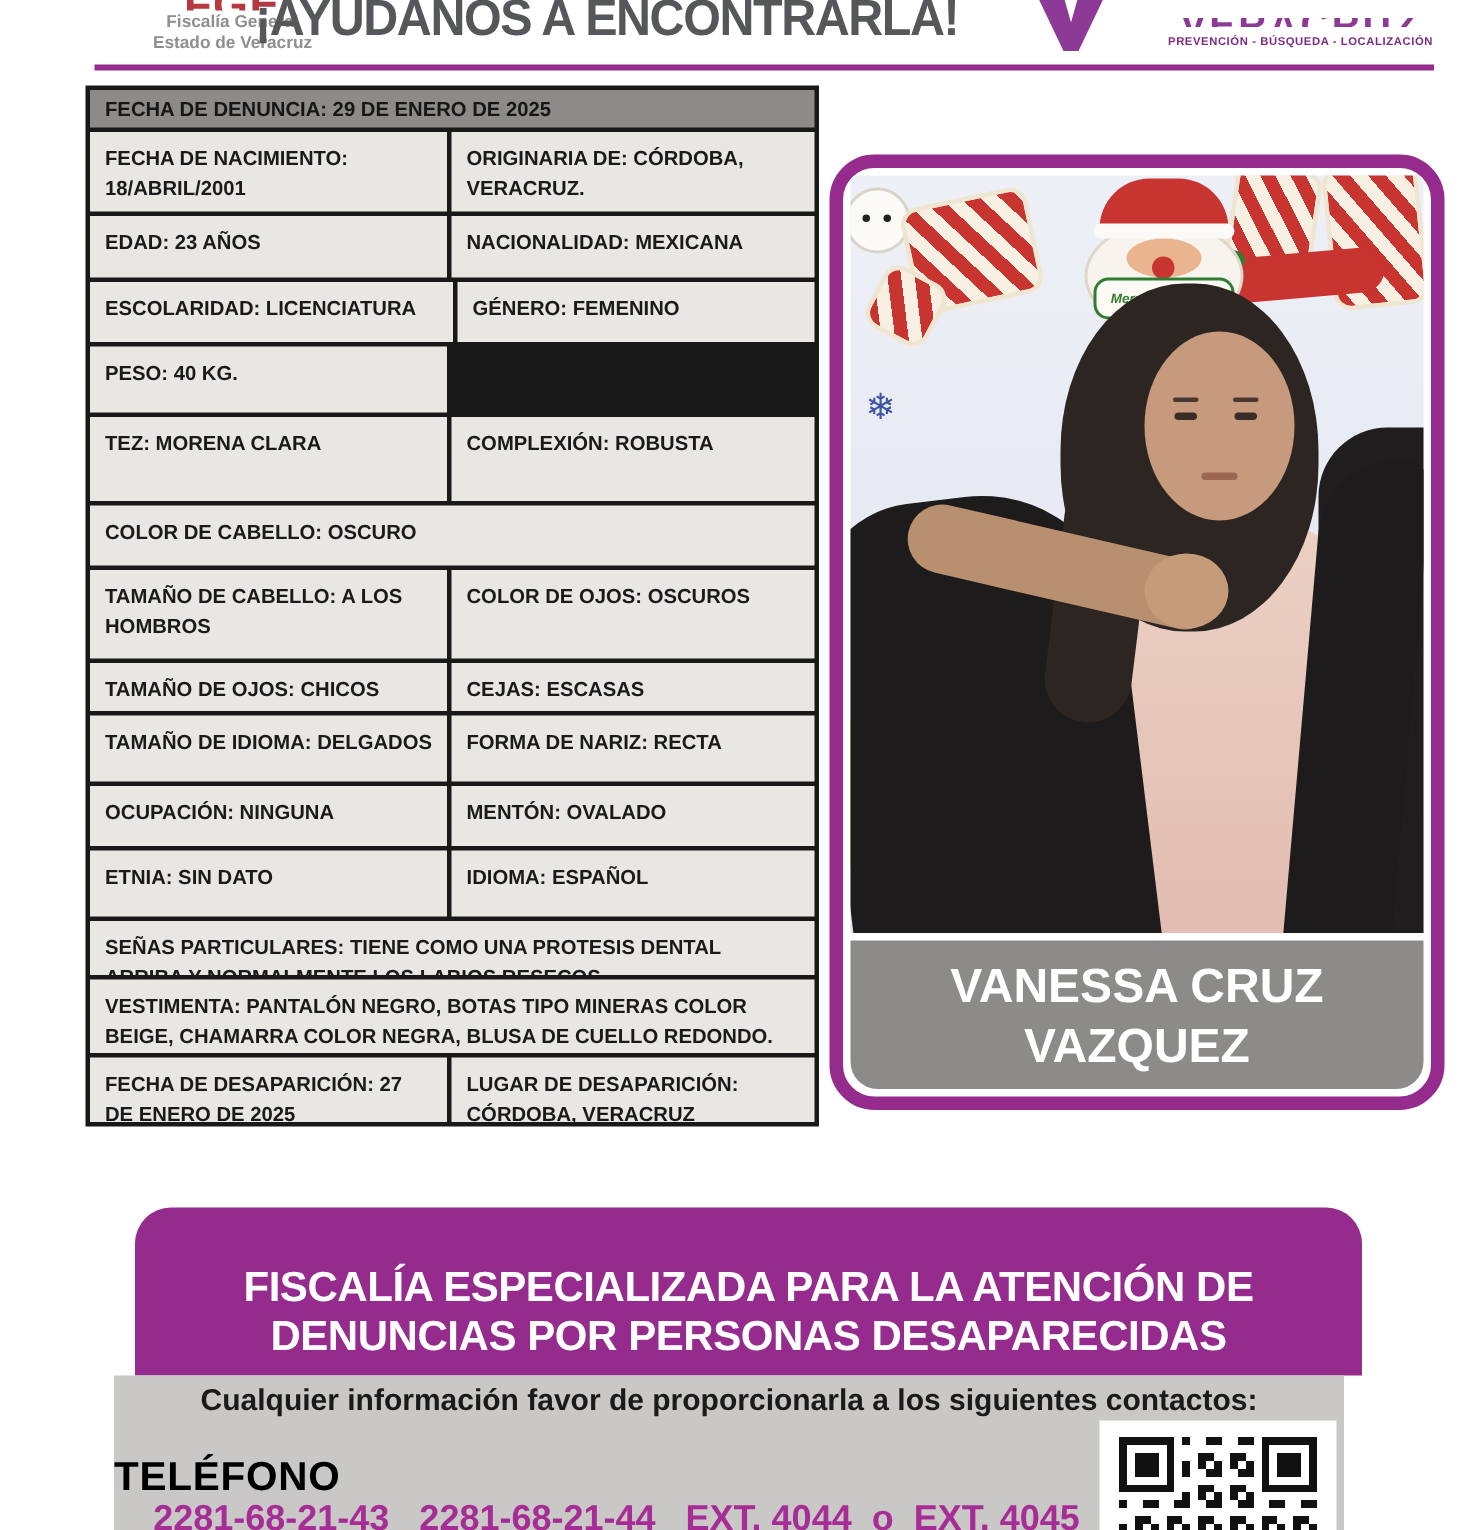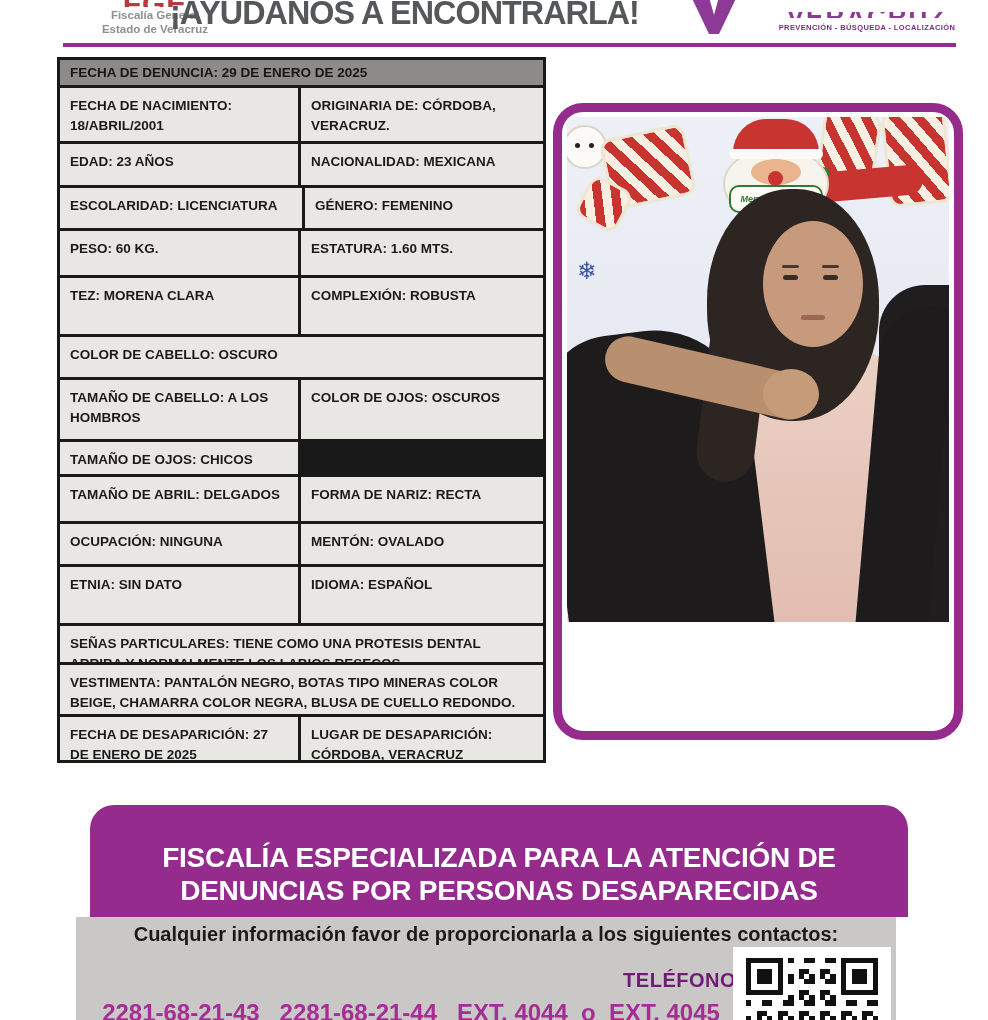--- a/index.html
+++ b/index.html
@@ -74,21 +74,21 @@
   .arm { position: absolute; left: 36px; top: 238px; width: 212px; height: 46px; background: #b9906f; border-radius: 23px; transform: rotate(13deg); }
   .hand { position: absolute; left: 196px; top: 252px; width: 56px; height: 50px; background: #c59b7a; border-radius: 50%; }
   .nameplate { margin-top: 5px; width: 382px; height: 99px; background: #8c8b89; border-radius: 0 0 18px 18px; display: flex; align-items: center; justify-content: center; text-align: center; }
   .nameplate span { display: inline-block; max-width: 300px; font-size: 32px; font-weight: 700; color: #ffffff; line-height: 1.25; }
 
   
   .office-banner { position: absolute; left: 90px; top: 805px; width: 818px; height: 112px; background: #942b8d; border-radius: 24px 24px 0 0; text-align: center; padding-top: 36px; }
   .office-banner span { display: block; font-size: 28px; font-weight: 800; color: #ffffff; letter-spacing: -0.3px; line-height: 1.18; }
   .contact-strip { position: absolute; left: 76px; top: 917px; width: 820px; height: 103px; background: #c9c8c6; overflow: hidden; }
   .info-line { margin-top: 6px; text-align: center; font-size: 20px; font-weight: 700; color: #1a1a1a; }
-  .tel-label { position: absolute; left: 0; top: 52px; width: 660px; text-align: right; font-size: 20px; font-weight: 800; color: #701a75; letter-spacing: 0.5px; }
+  .tel-label { position: absolute; left: 0; top: 52px; width: 660px; text-align: left; font-size: 27px; font-weight: 800; color: #000000; letter-spacing: 0.5px; }
   .tel-numbers { position: absolute; left: 0; top: 82px; width: 670px; text-align: center; font-size: 24px; font-weight: 800; color: #a62d96; white-space: pre; }
   .qr-box { position: absolute; left: 657px; top: 30px; width: 158px; height: 80px; background: #ffffff; display: flex; justify-content: center; }
   .qr-box svg { margin-top: 11px; }
 </style>
 </head>
 <body>
 
 <div class="page">
 
   <div class="agency">
@@ -121,46 +121,46 @@
     </div>
     <div class="t-row" style="height:41px">
       <div class="cell cell-l">EDAD: 23 AÑOS</div>
       <div class="cell cell-r">NACIONALIDAD: MEXICANA</div>
     </div>
     <div class="t-row" style="height:40px">
       <div class="cell cell-r">ESCOLARIDAD: LICENCIATURA</div>
       <div class="cell cell-l">GÉNERO: FEMENINO</div>
     </div>
     <div class="t-row" style="height:44px">
-      <div class="cell cell-l">PESO: 60 KG.</div>
-      <div class="cell cell-r">ESTATURA: 1.60 MTS.</div>
+      <div class="cell cell-l">PESO: 40 KG.</div>
     </div>
     <div class="t-row" style="height:56px">
       <div class="cell cell-l">TEZ: MORENA CLARA</div>
       <div class="cell cell-r">COMPLEXIÓN: ROBUSTA</div>
     </div>
     <div class="t-row" style="height:40px">
       <div class="cell cell-r">COLOR DE CABELLO: OSCURO</div>
     </div>
     <div class="t-row" style="height:59px">
       <div class="cell cell-l">TAMAÑO DE CABELLO: A LOS HOMBROS</div>
       <div class="cell cell-r">COLOR DE OJOS: OSCUROS</div>
     </div>
     <div class="t-row" style="height:32px">
       <div class="cell cell-l">TAMAÑO DE OJOS: CHICOS</div>
+      <div class="cell cell-r">CEJAS: ESCASAS</div>
     </div>
     <div class="t-row" style="height:44px">
-      <div class="cell cell-l">TAMAÑO DE ABRIL: DELGADOS</div>
+      <div class="cell cell-l">TAMAÑO DE IDIOMA: DELGADOS</div>
       <div class="cell cell-r">FORMA DE NARIZ: RECTA</div>
     </div>
     <div class="t-row" style="height:40px">
       <div class="cell cell-l">OCUPACIÓN: NINGUNA</div>
       <div class="cell cell-r">MENTÓN: OVALADO</div>
     </div>
-    <div class="t-row" style="height:56px">
+    <div class="t-row" style="height:44px">
       <div class="cell cell-l">ETNIA: SIN DATO</div>
       <div class="cell cell-r">IDIOMA: ESPAÑOL</div>
     </div>
     <div class="t-row" style="height:36px">
       <div class="cell cell-full">SEÑAS PARTICULARES: TIENE COMO UNA PROTESIS DENTAL ARRIBA Y NORMALMENTE LOS LABIOS RESECOS.</div>
     </div>
     <div class="t-row" style="height:49px">
       <div class="cell cell-full">VESTIMENTA: PANTALÓN NEGRO, BOTAS TIPO MINERAS COLOR BEIGE, CHAMARRA COLOR NEGRA, BLUSA DE CUELLO REDONDO.</div>
     </div>
     <div class="t-row" style="height:43px">
@@ -204,20 +204,23 @@
       <div class="face">
         <div class="brow lb"></div>
         <div class="brow rb"></div>
         <div class="eye le"></div>
         <div class="eye re"></div>
         <div class="mouth"></div>
       </div>
       <div class="arm"></div>
       <div class="hand"></div>
     </div>
+    <div class="nameplate">
+      <span>VANESSA CRUZ VAZQUEZ</span>
+    </div>
   </div>
 
   <div class="office-banner">
     <span>FISCALÍA ESPECIALIZADA PARA LA ATENCIÓN DE</span>
     <span>DENUNCIAS POR PERSONAS DESAPARECIDAS</span>
   </div>
 
   <div class="contact-strip">
     <div class="info-line">Cualquier información favor de proporcionarla a los siguientes contactos:</div>
     <div class="tel-label">TELÉFONO</div>

